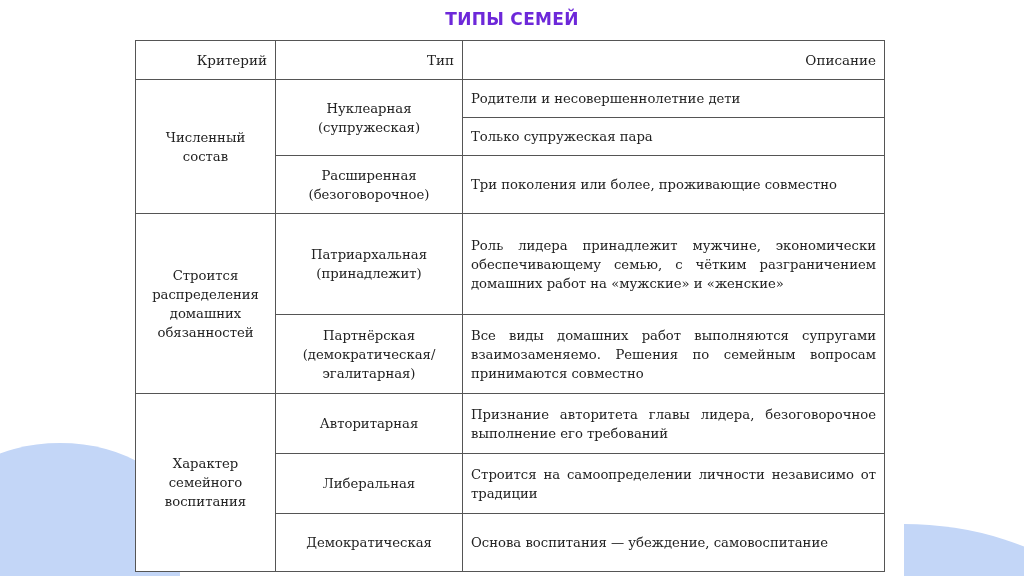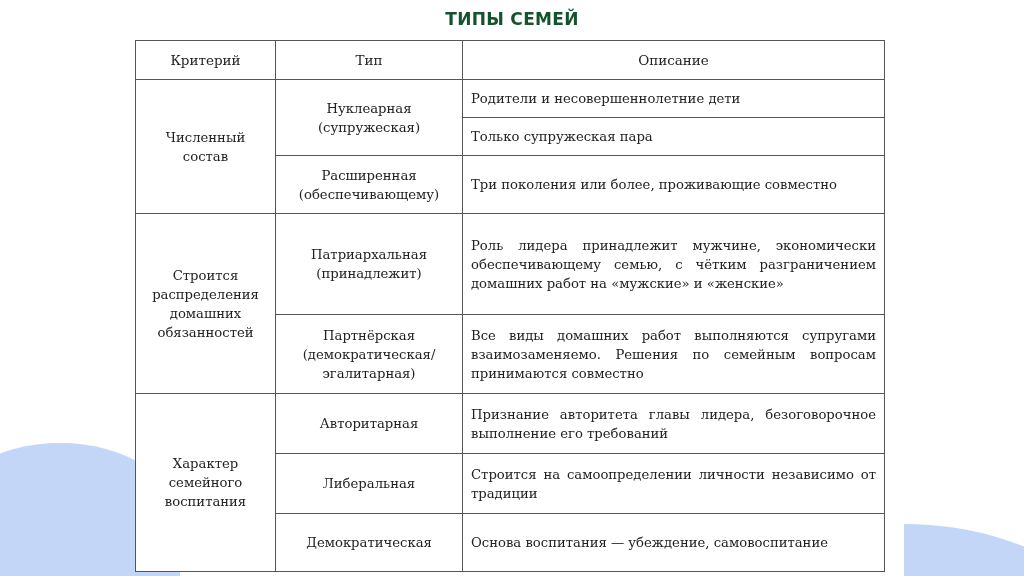--- a/index.html
+++ b/index.html
@@ -11,31 +11,31 @@
     position:absolute; left:-60px; top:443px; width:240px; height:260px;
     background:#c3d6f7; border-radius:50% 50% 0 0 / 30% 30% 0 0;
   }
   .blob-right {
     position:absolute; left:904px; top:524px; width:260px; height:200px;
     background:#c3d6f7; border-radius:0 100% 0 0 / 0 100% 0 0;
   }
   .title {
     position:absolute; left:0; top:9px; width:1024px; text-align:center;
     font-family:"DejaVu Sans", sans-serif; font-weight:bold; font-size:17px;
-    letter-spacing:0.3px; color:#14532d;
+    letter-spacing:0.3px; color:#6d28d9;
   }
   table.main {
     position:absolute; left:135px; top:40px; width:750px; height:531px;
     border-collapse:collapse; background:#fff; table-layout:fixed;
     font-size:13.2px; line-height:19px;
   }
   table.main td, table.main th {
     border:1.5px solid #555; padding:2px 8px; vertical-align:middle;
   }
-  table.main th { font-weight:normal; font-size:13.5px; height:34px; }
+  table.main th { font-weight:normal; font-size:13.5px; height:34px;text-align:right; }
   .c1 { width:123px; text-align:center; }
   .c2 { width:170px; text-align:center; }
   .c3 { text-align:justify; }
   .typ-strong { font-weight:normal; display:block; }
   .typ-sub { display:block; }
   .desc-bold { font-weight:normal; }
 </style>
 </head>
 <body>
 
@@ -61,21 +61,21 @@
         <span class="typ-strong">(супружеская)</span>
       </td>
       <td class="c3 desc-bold">Родители и несовершеннолетние дети</td>
     </tr>
     <tr style="height:38px">
       <td class="c3 desc-bold">Только супружеская пара</td>
     </tr>
     <tr style="height:58px">
       <td class="c2">
         <span class="typ-strong">Расширенная</span>
-        <span class="typ-strong">(обеспечивающему)</span>
+        <span class="typ-strong">(безоговорочное)</span>
       </td>
       <td class="c3 desc-bold">Три поколения или более, проживающие совместно</td>
     </tr>
 
     <tr style="height:101px">
       <td class="c1" rowspan="2">Строится распределения домашних обязанностей</td>
       <td class="c2">
         <span class="typ-strong">Патриархальная</span>
         <span class="typ-sub">(принадлежит)</span>
       </td>

